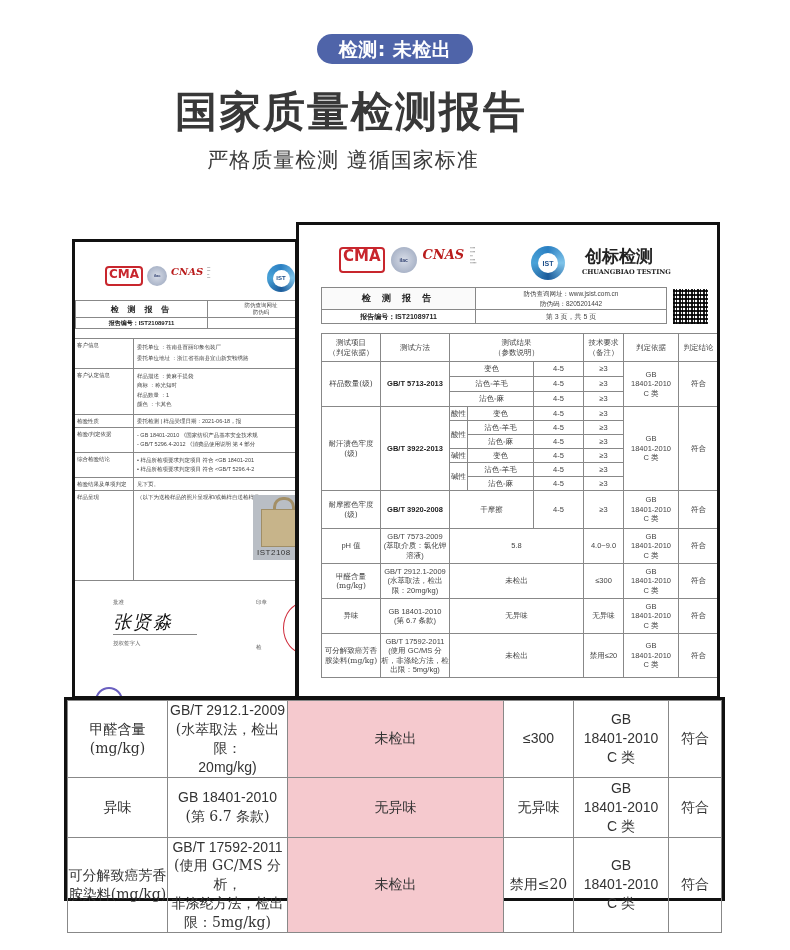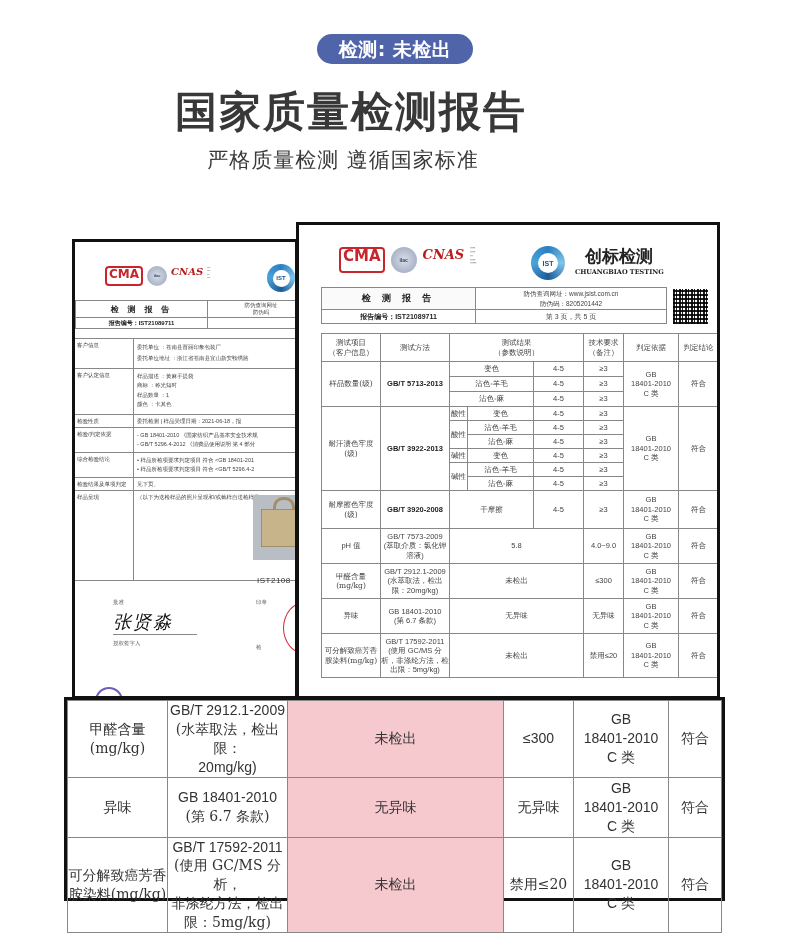--- a/index.html
+++ b/index.html
@@ -132,21 +132,21 @@
       <td style="text-align:left; vertical-align:top; padding:3px; font-size:5.5px; position:relative;">
         <span>（以下为送检样品的照片呈现和/或截样自送检样品</span>
       </td>
     </tr>
   </tbody>
     </table>
 
   <div style="position:absolute; left:178px; top:253px; width:50px; height:65px; background:#b9bec5;">
     <div class="bag-handle" style="left:20px; top:2px; width:22px; height:14px;"></div>
     <div class="bag" style="left:8px; top:14px; width:40px; height:38px;"></div>
-    <div style="position:absolute; left:4px; top:53px; font-size:8px; color:#333; letter-spacing:0.5px;margin-top:28px;">IST2108</div>
+    <div style="position:absolute; left:4px; top:53px; font-size:8px; color:#333; letter-spacing:0.5px;">IST2108</div>
   </div>
 
   <div style="position:absolute; left:38px; top:357px; font-size:5.5px; color:#555;">批准</div>
   <div style="position:absolute; left:38px; top:368px; width:84px; font-size:18px; color:#111; font-family:'DejaVu Serif',serif; font-style:italic; border-bottom:1px solid #888; letter-spacing:2px;">张贤淼</div>
   <div style="position:absolute; left:38px; top:398px; font-size:5.5px; color:#666;">授权签字人</div>
   <div style="position:absolute; left:181px; top:357px; font-size:5.5px; color:#666;">印章</div>
   <div style="position:absolute; left:181px; top:402px; font-size:5.5px; color:#666;">检</div>
   <div class="stamp" style="left:208px; top:360px; width:44px; height:52px; border:1.5px solid #cf2a3a;"></div>
   <div class="stamp" style="left:20px; top:445px; width:28px; height:28px; border:2px solid #6a5fc0;"></div>
 </div>
@@ -155,41 +155,41 @@
   <div class="logos" style="left:40px; top:22px;">
     <span class="logo-cma" style="font-size:15px;">CMA</span>
     <span class="logo-ilac" style="width:26px;height:26px;font-size:5px;line-height:26px;">ilac</span>
     <span class="logo-cnas" style="font-size:13px;">CNAS</span>
     <span class="tiny-text" style="font-size:3.5px;width:22px;">▪▪▪▪<br>▪▪▪▪<br>▪▪<br>▪▪▪▪<br>▪▪▪▪▪</span>
   </div>
   <div class="ist-logo" style="position:absolute; left:232px; top:21px; width:34px; height:34px;">
     <div class="ist-inner" style="width:20px;height:20px;font-size:7px;">IST</div>
   </div>
   <div style="position:absolute; left:286px; top:20px; font-size:17px; font-weight:bold; color:#222; font-family:'DejaVu Sans',sans-serif;">创标检测</div>
-  <div style="position:absolute; left:276px; top:43px; font-size:6.5px; font-weight:bold; color:#222; font-family:'DejaVu Serif',serif;">CHUANGBIAO TESTING</div>
+  <div style="position:absolute; left:283px; top:43px; font-size:6.5px; font-weight:bold; color:#222; font-family:'DejaVu Serif',serif;">CHUANGBIAO TESTING</div>
 
   <table class="rep" style="left:22px; top:62px; width:346px;">
     <tbody>
         <tr style="height:22px;">
       <td class="bold serif" style="width:154px; font-size:9px; letter-spacing:4px; background:#fafafa;">检 测 报 告</td>
       <td style="font-size:6.5px; line-height:1.4;"><span>防伪查询网址：www.jsist.com.cn</span><br><span>防伪码：8205201442</span></td>
     </tr>
     <tr style="height:14px;">
       <td class="bold" style="font-size:7px;">报告编号：IST21089711</td>
       <td style="font-size:7px;">第 3 页，共 5 页</td>
     </tr>
   </tbody>
     </table>
   <div class="qr" style="left:374px; top:64px; width:35px; height:35px;"></div>
 
   <table class="rep tbl" style="left:22px; top:108px; width:398px;">
     <tbody>
         <tr style="height:28px;">
       <td class="serif" style="width:59px; white-space:pre-line;">测试项目
-（客户信息）</td>
+（判定依据）</td>
       <td class="serif" style="width:69px;">测试方法</td>
       <td class="serif" colspan="3" style="white-space:pre-line;">测试结果
 （参数说明）</td>
       <td class="serif" style="width:40px; white-space:pre-line;">技术要求
 （备注）</td>
       <td class="serif" style="width:55px;">判定依据</td>
       <td class="serif" style="width:40px;">判定结论</td>
     </tr>
 
     <tr style="height:15px;">

